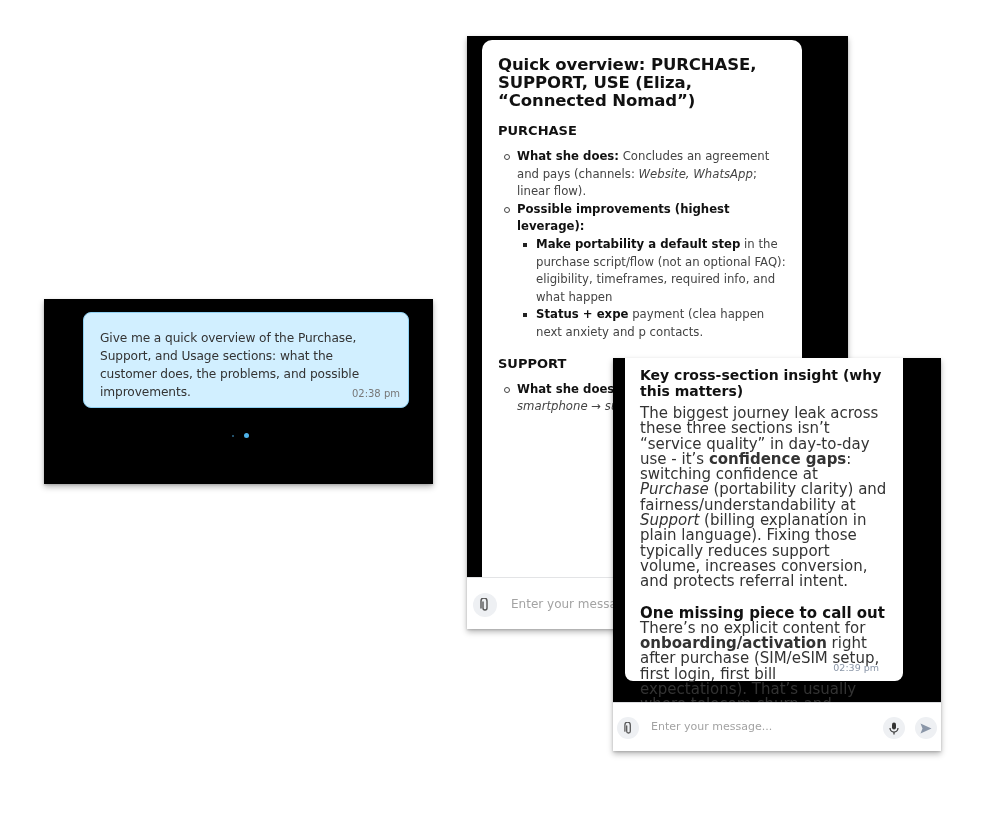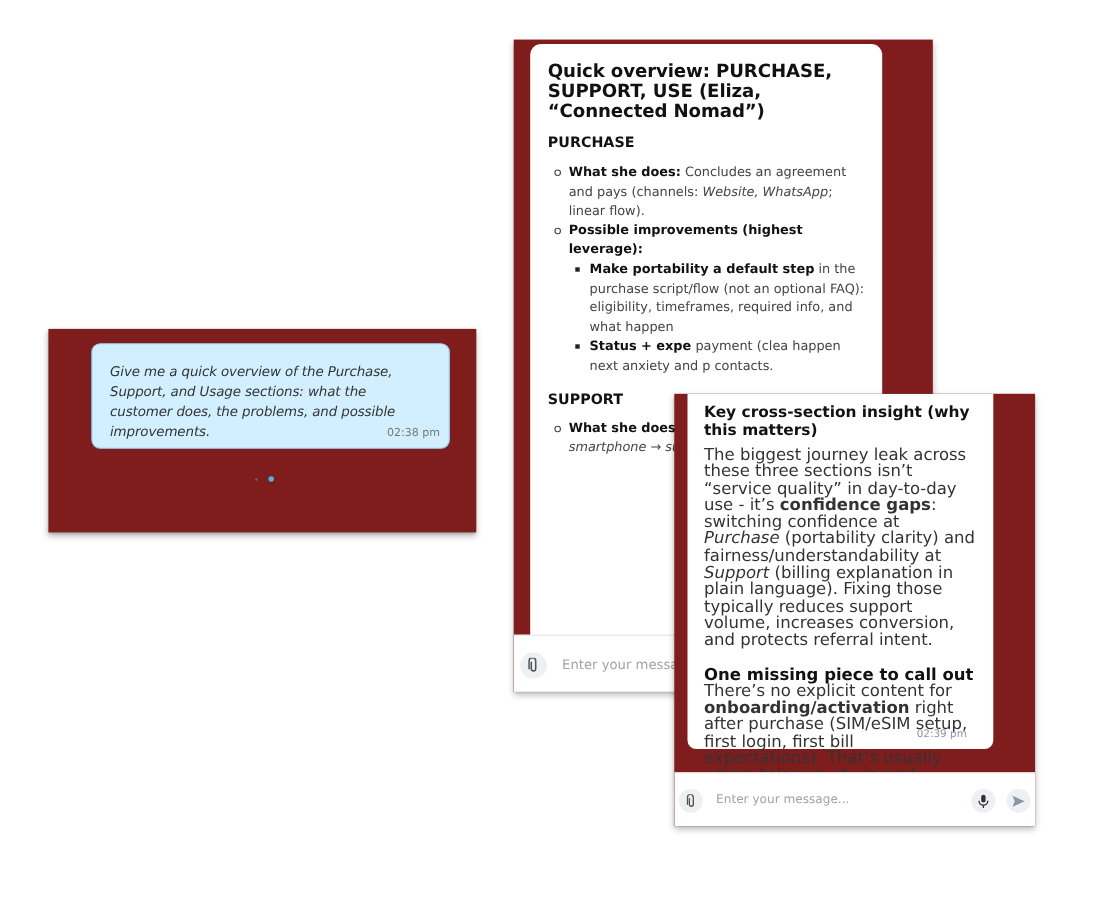--- a/index.html
+++ b/index.html
@@ -1,33 +1,33 @@
 <!DOCTYPE html>
 <html><head>
   <meta charset="utf-8">
   <style>
     * { box-sizing: border-box; margin: 0; padding: 0; }
     html, body { width: 1000px; height: 819px; background: #ffffff; overflow: hidden; }
     body { position: relative; font-family: "DejaVu Sans", sans-serif; color: #222; }
 
     .panel {
       position: absolute;
-      background: #7f1d1d;
+      background: #000000;
       box-shadow: 0 3px 6px rgba(0,0,0,0.28), 0 1px 2px rgba(0,0,0,0.15);
       overflow: hidden;
     }
 
     
     #panel-user { left: 44px; top: 299px; width: 389px; height: 185px; }
     .user-bubble {
       position: absolute; left: 39px; top: 13px; width: 326px; height: 96px;
       background: #d1efff; border: 1px solid #8fd0f2; border-radius: 8px;
       padding: 16px 16px 0 16px;
     }
-    .user-bubble .text { font-size: 12.2px; line-height: 18px; color: #333; letter-spacing: -0.1px; font-style: italic; }
+    .user-bubble .text { font-size: 12.2px; line-height: 18px; color: #333; letter-spacing: -0.1px; }
     .user-bubble .time { position: absolute; right: 8px; bottom: 8px; font-size: 10px; color: #777; }
     .typing { position: absolute; left: 188px; top: 134px; width: 20px; height: 6px; }
     .dot { position: absolute; border-radius: 50%; background: #4fb3ea; }
     .dot.d1 { left: 0px; top: 2px; width: 2px; height: 2px; opacity: 0.6; }
     .dot.d2 { left: 12px; top: 0px; width: 5px; height: 5px; }
     .generating { position: absolute; left: 0; width: 100%; top: 156px; text-align: center; font-size: 10.5px; color: #a8a8a8; margin-top: 44px; }
 
     
     #panel-overview { left: 467px; top: 36px; width: 381px; height: 593px; }
     .ov-card {

